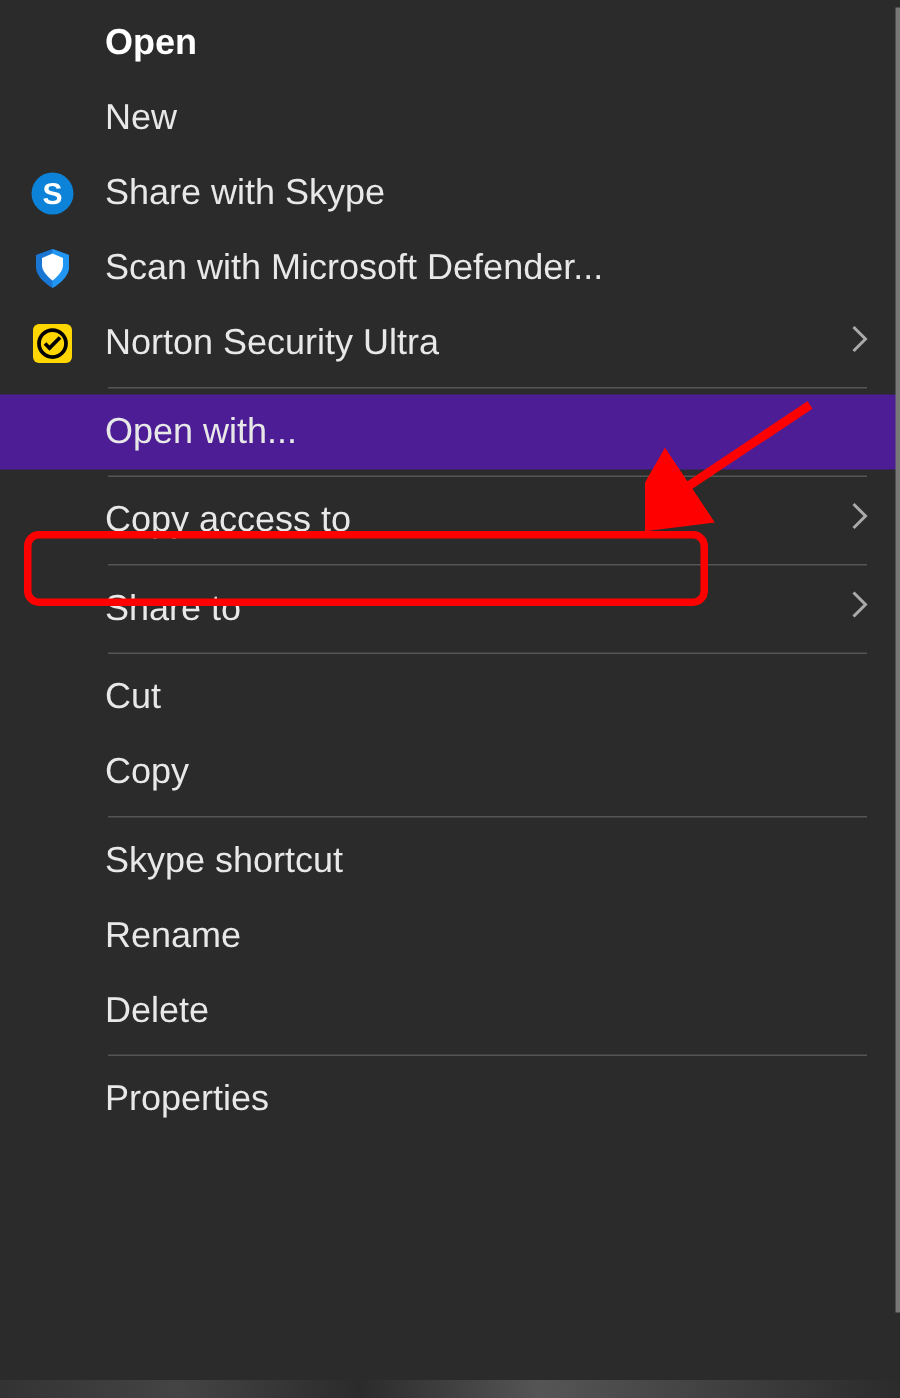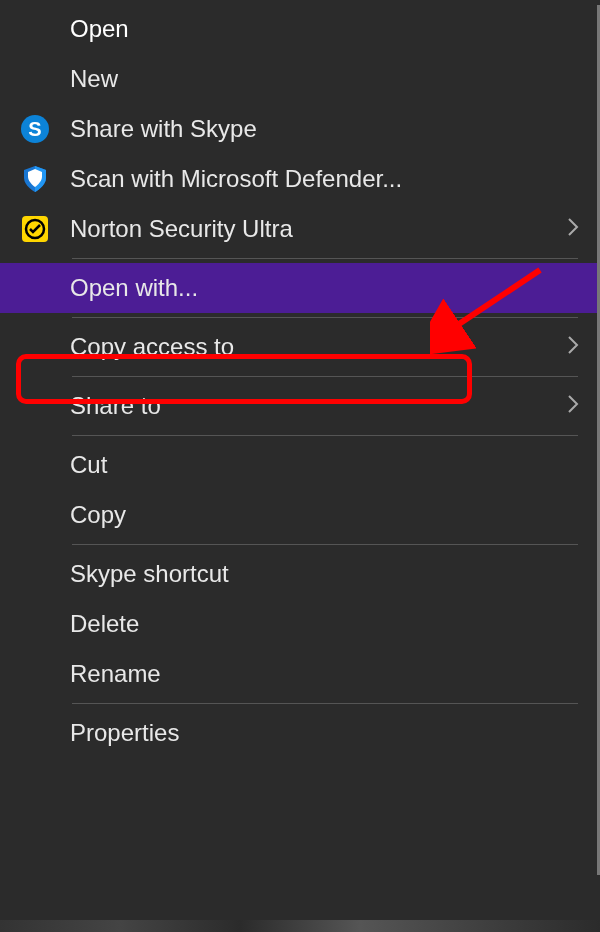--- a/index.html
+++ b/index.html
@@ -26,21 +26,21 @@
       display: flex;
       align-items: center;
       padding: 10px 20px;
       color: #e8e8e8;
       font-size: 24px;
       cursor: pointer;
       position: relative;
       min-height: 50px;
     }
     .menu-item.bold {
-      font-weight: 400;
+      font-weight: 700;
       color: #ffffff;
     }
     .menu-item .icon-slot {
       width: 50px;
       display: flex;
       align-items: center;
       justify-content: flex-start;
     }
     .menu-item .label {
       flex: 1;
@@ -186,26 +186,26 @@
 
   <div class="separator"></div>
 
   <div class="menu-item">
     <span class="icon-slot"></span>
     <span class="label">Skype shortcut</span>
   </div>
 
   <div class="menu-item">
     <span class="icon-slot"></span>
+    <span class="label">Rename</span>
+  </div>
+
+  <div class="menu-item">
+    <span class="icon-slot"></span>
     <span class="label">Delete</span>
-  </div>
-
-  <div class="menu-item">
-    <span class="icon-slot"></span>
-    <span class="label">Rename</span>
   </div>
 
   <div class="separator"></div>
 
   <div class="menu-item">
     <span class="icon-slot"></span>
     <span class="label">Properties</span>
   </div>
 
   <div class="edge-stripe"></div>

